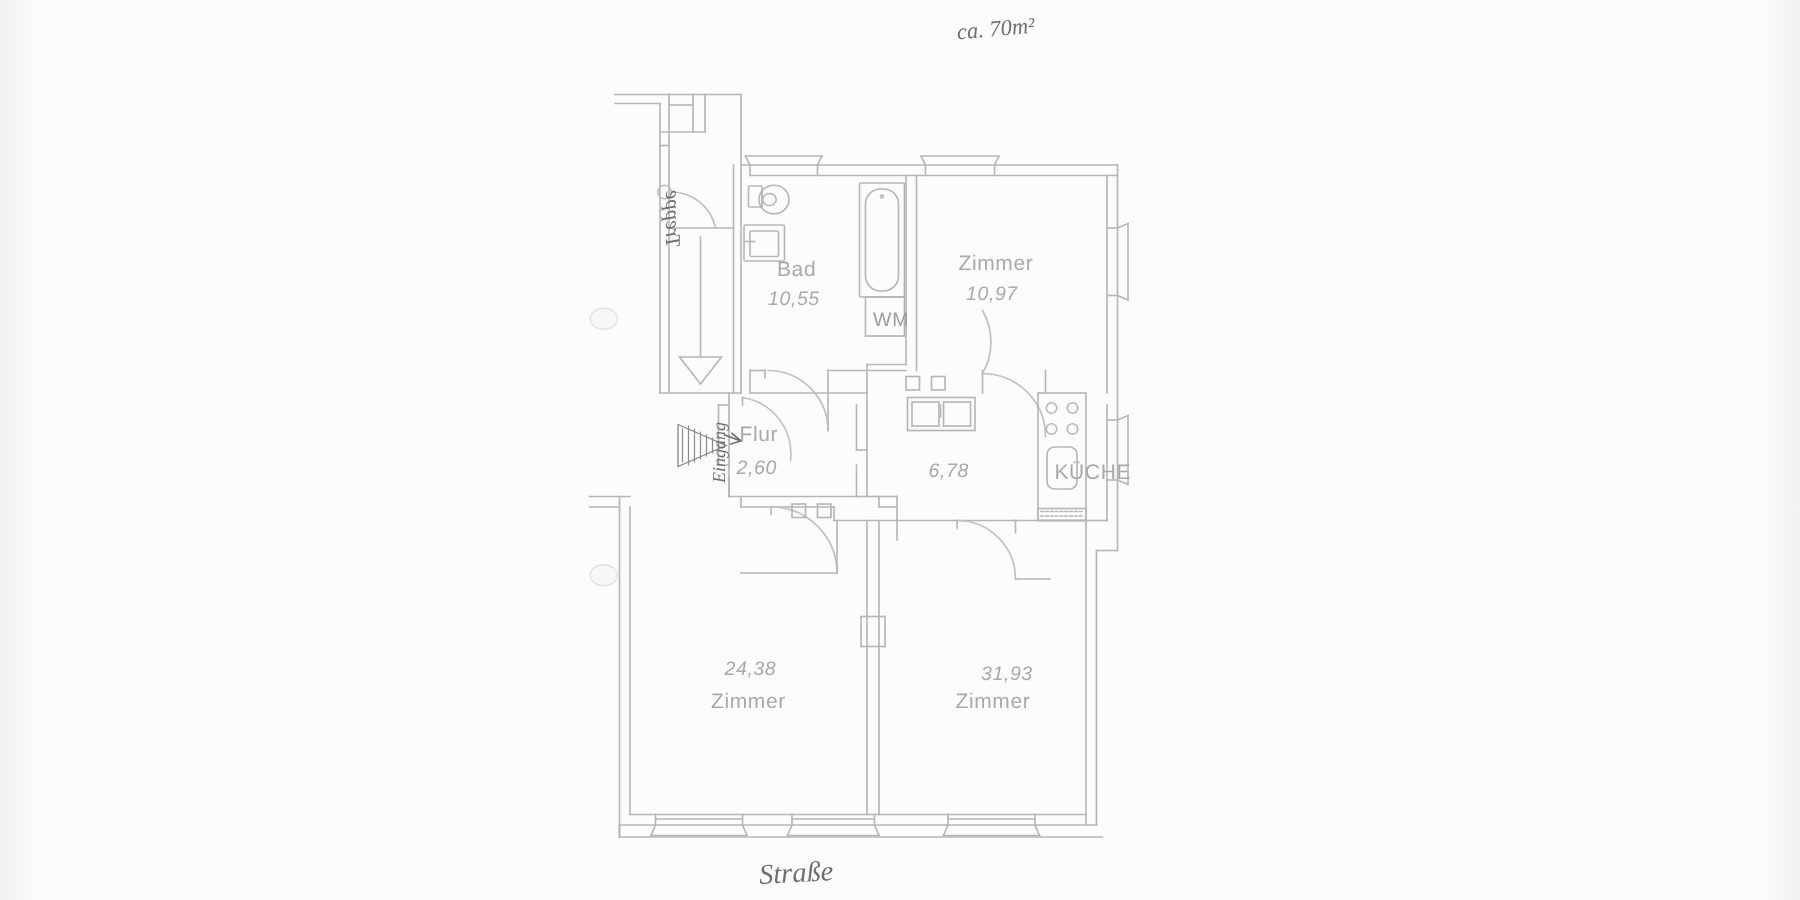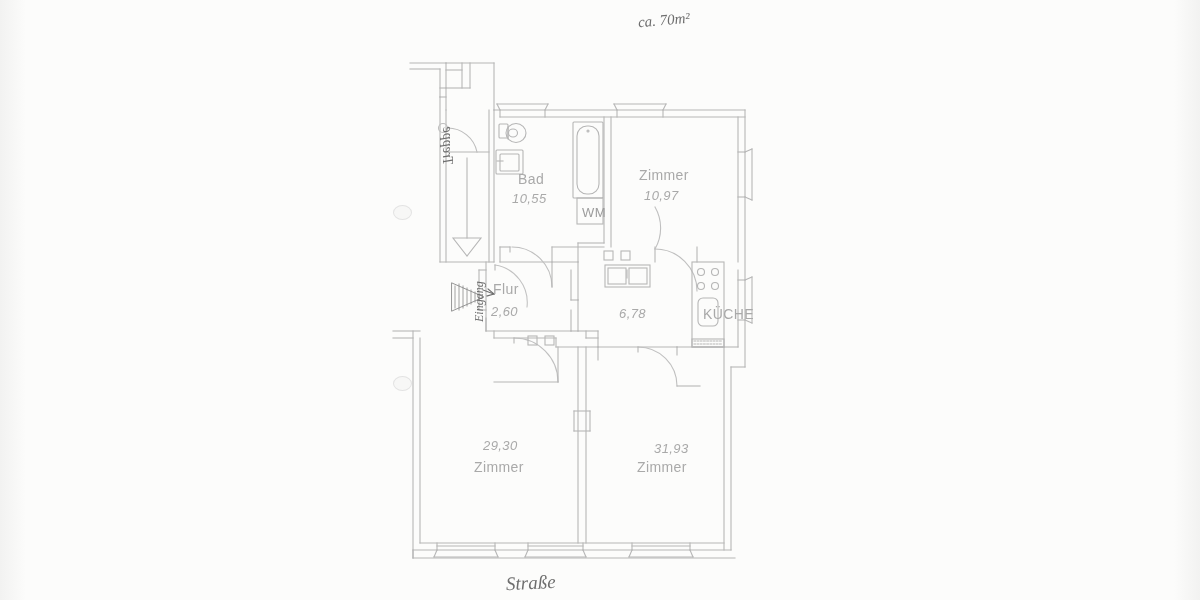--- a/index.html
+++ b/index.html
@@ -365,21 +365,21 @@
   <div class="txt room-name" style="left:639px; top:167px;">Zimmer</div>
   <div class="txt room-area" style="left:644px; top:188px;">10,97</div>
 
   <div class="txt room-name" style="left:493px; top:269px;margin-top:12px;">Flur</div>
   <div class="txt room-area" style="left:491px; top:304px;">2,60</div>
 
   <div class="txt room-name" style="left:655px; top:306px;margin-left:48px;">KÜCHE</div>
   <div class="txt room-area" style="left:619px; top:306px;">6,78</div>
 
   <div class="txt room-name" style="left:474px; top:459px;">Zimmer</div>
-  <div class="txt room-area" style="left:483px; top:438px;">29,30</div>
+  <div class="txt room-area" style="left:483px; top:438px;">24,38</div>
 
   <div class="txt room-name" style="left:637px; top:459px;">Zimmer</div>
   <div class="txt room-area" style="left:654px; top:441px;">31,93</div>
 
   <div class="wm-label" style="left:582px; top:205px;">WM</div>
 
   <div class="hand" style="left:455px; top:165px; font-size:14px;
        transform: rotate(90deg) scaleX(-1); transform-origin: left top;">Treppe</div>
 
   <div class="hand" style="left:472px; top:322px; font-size:12px;

